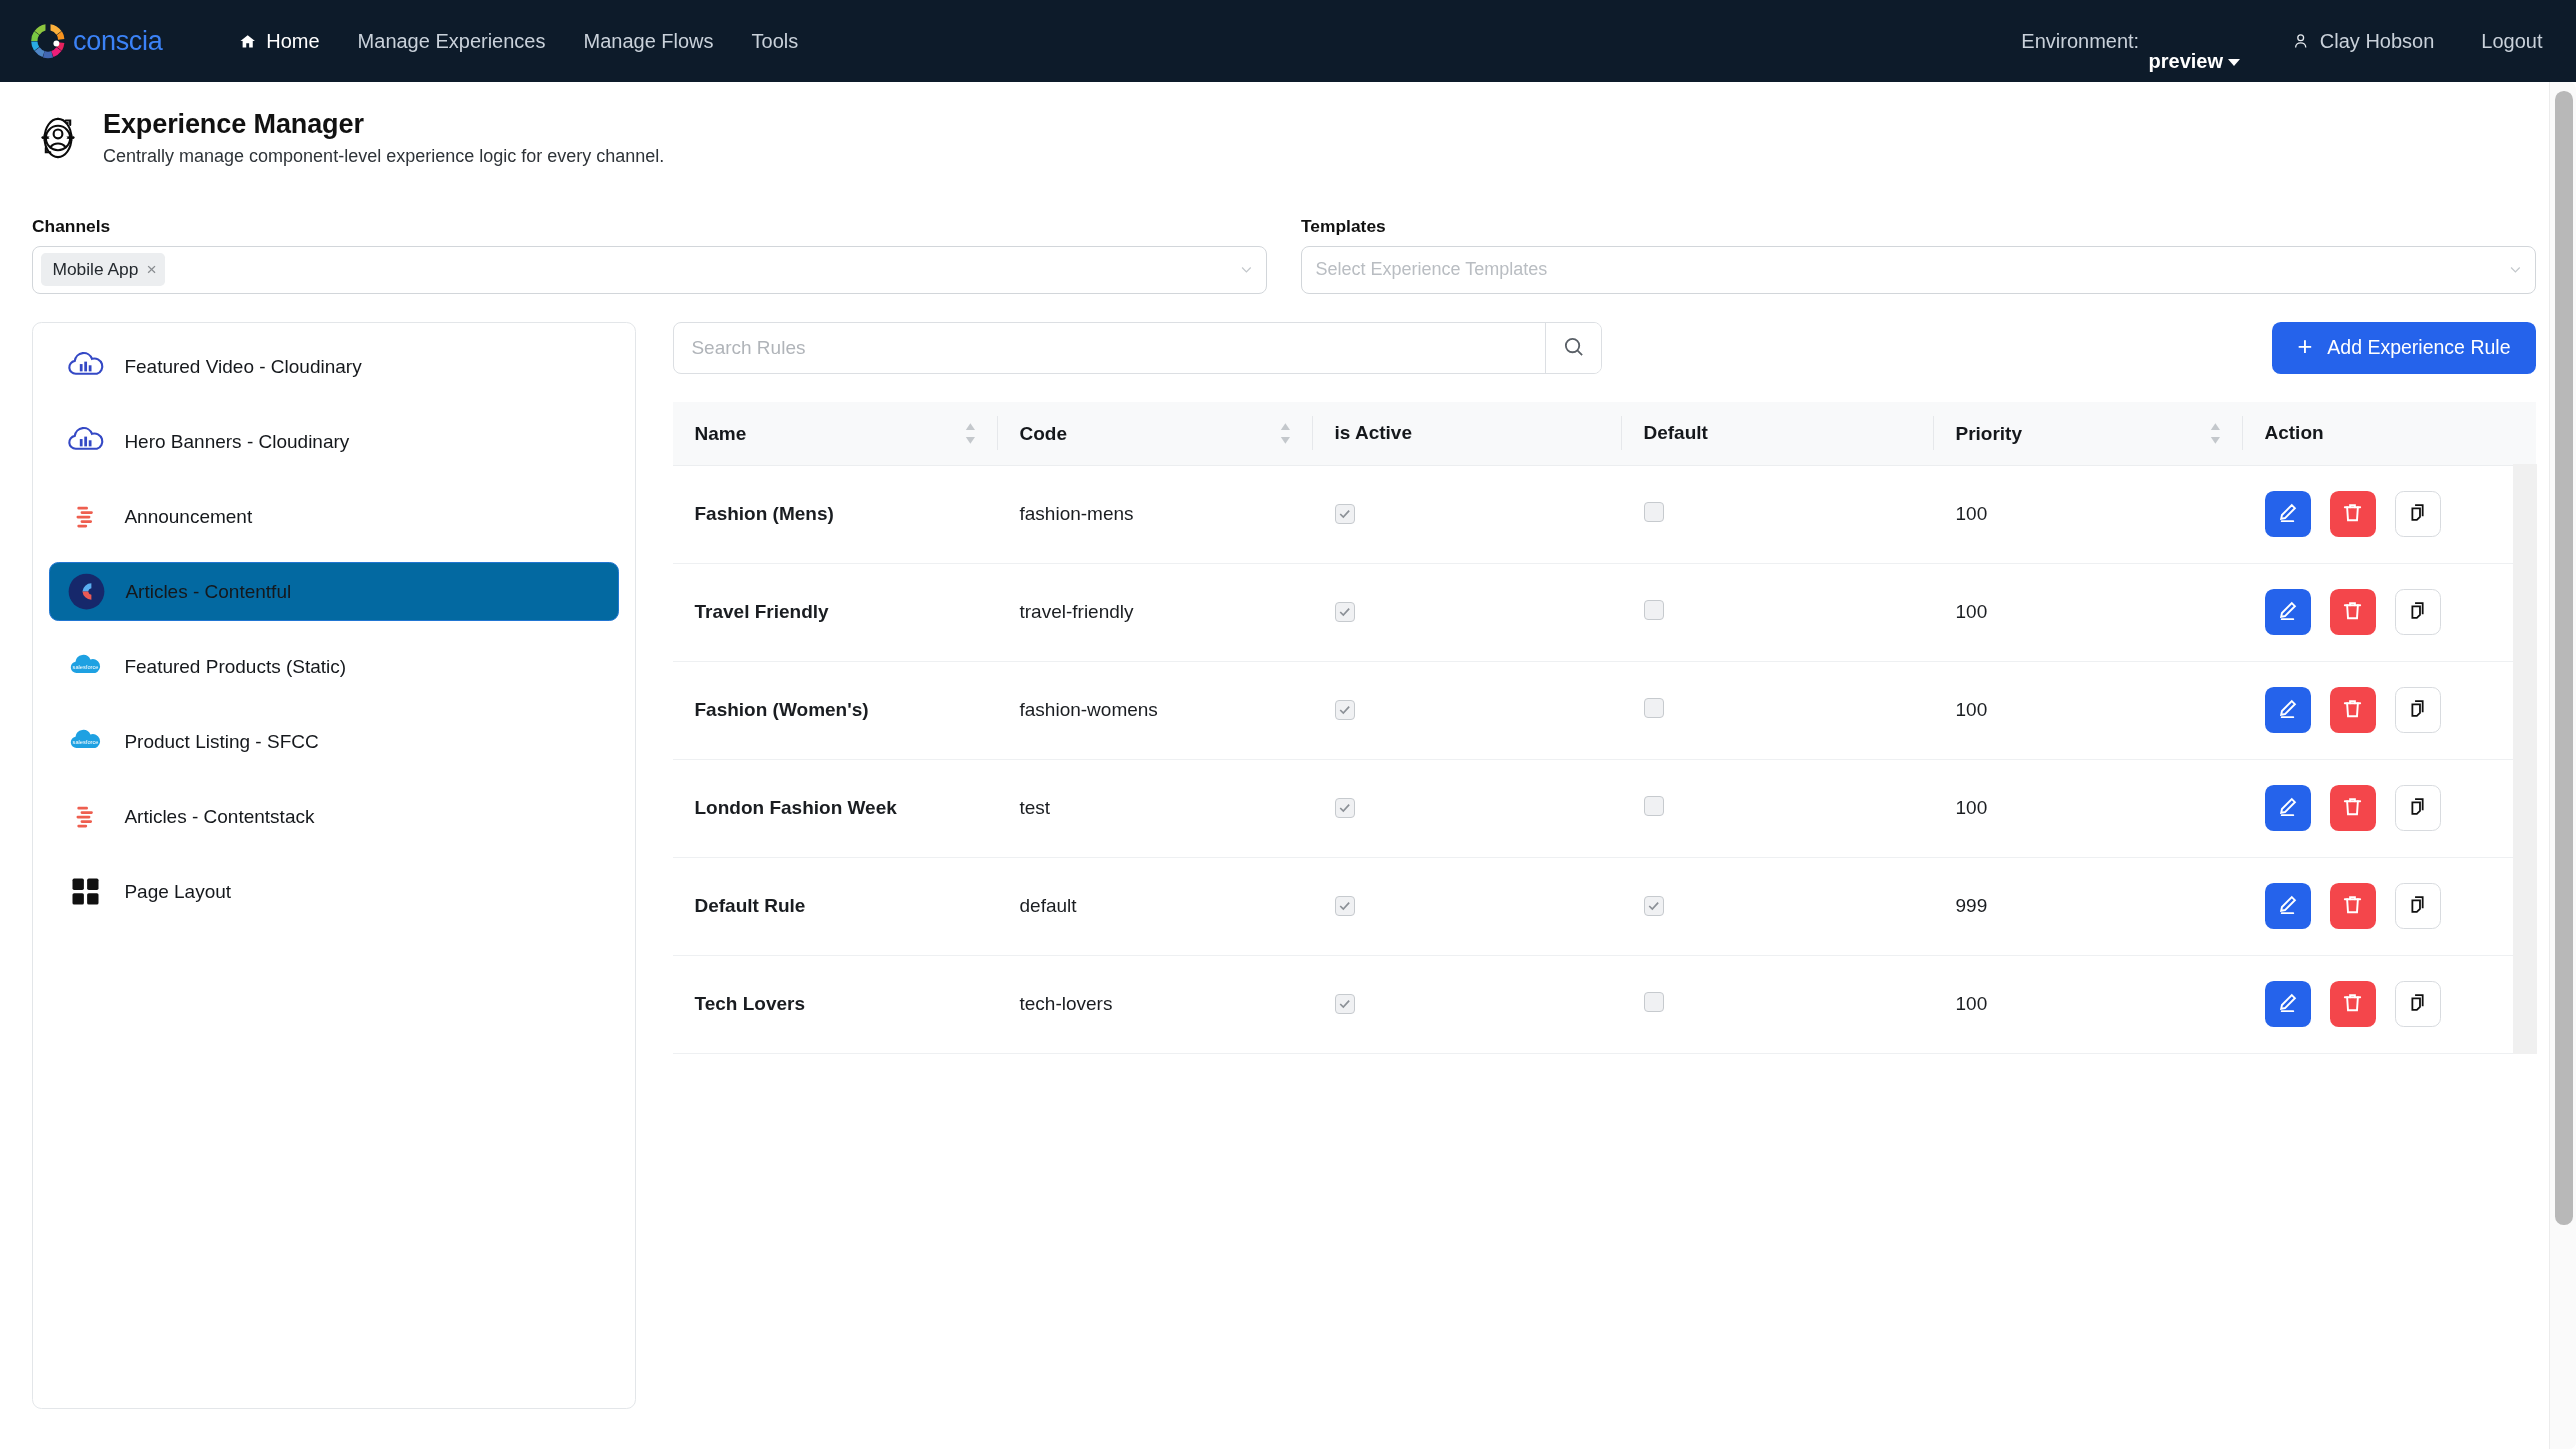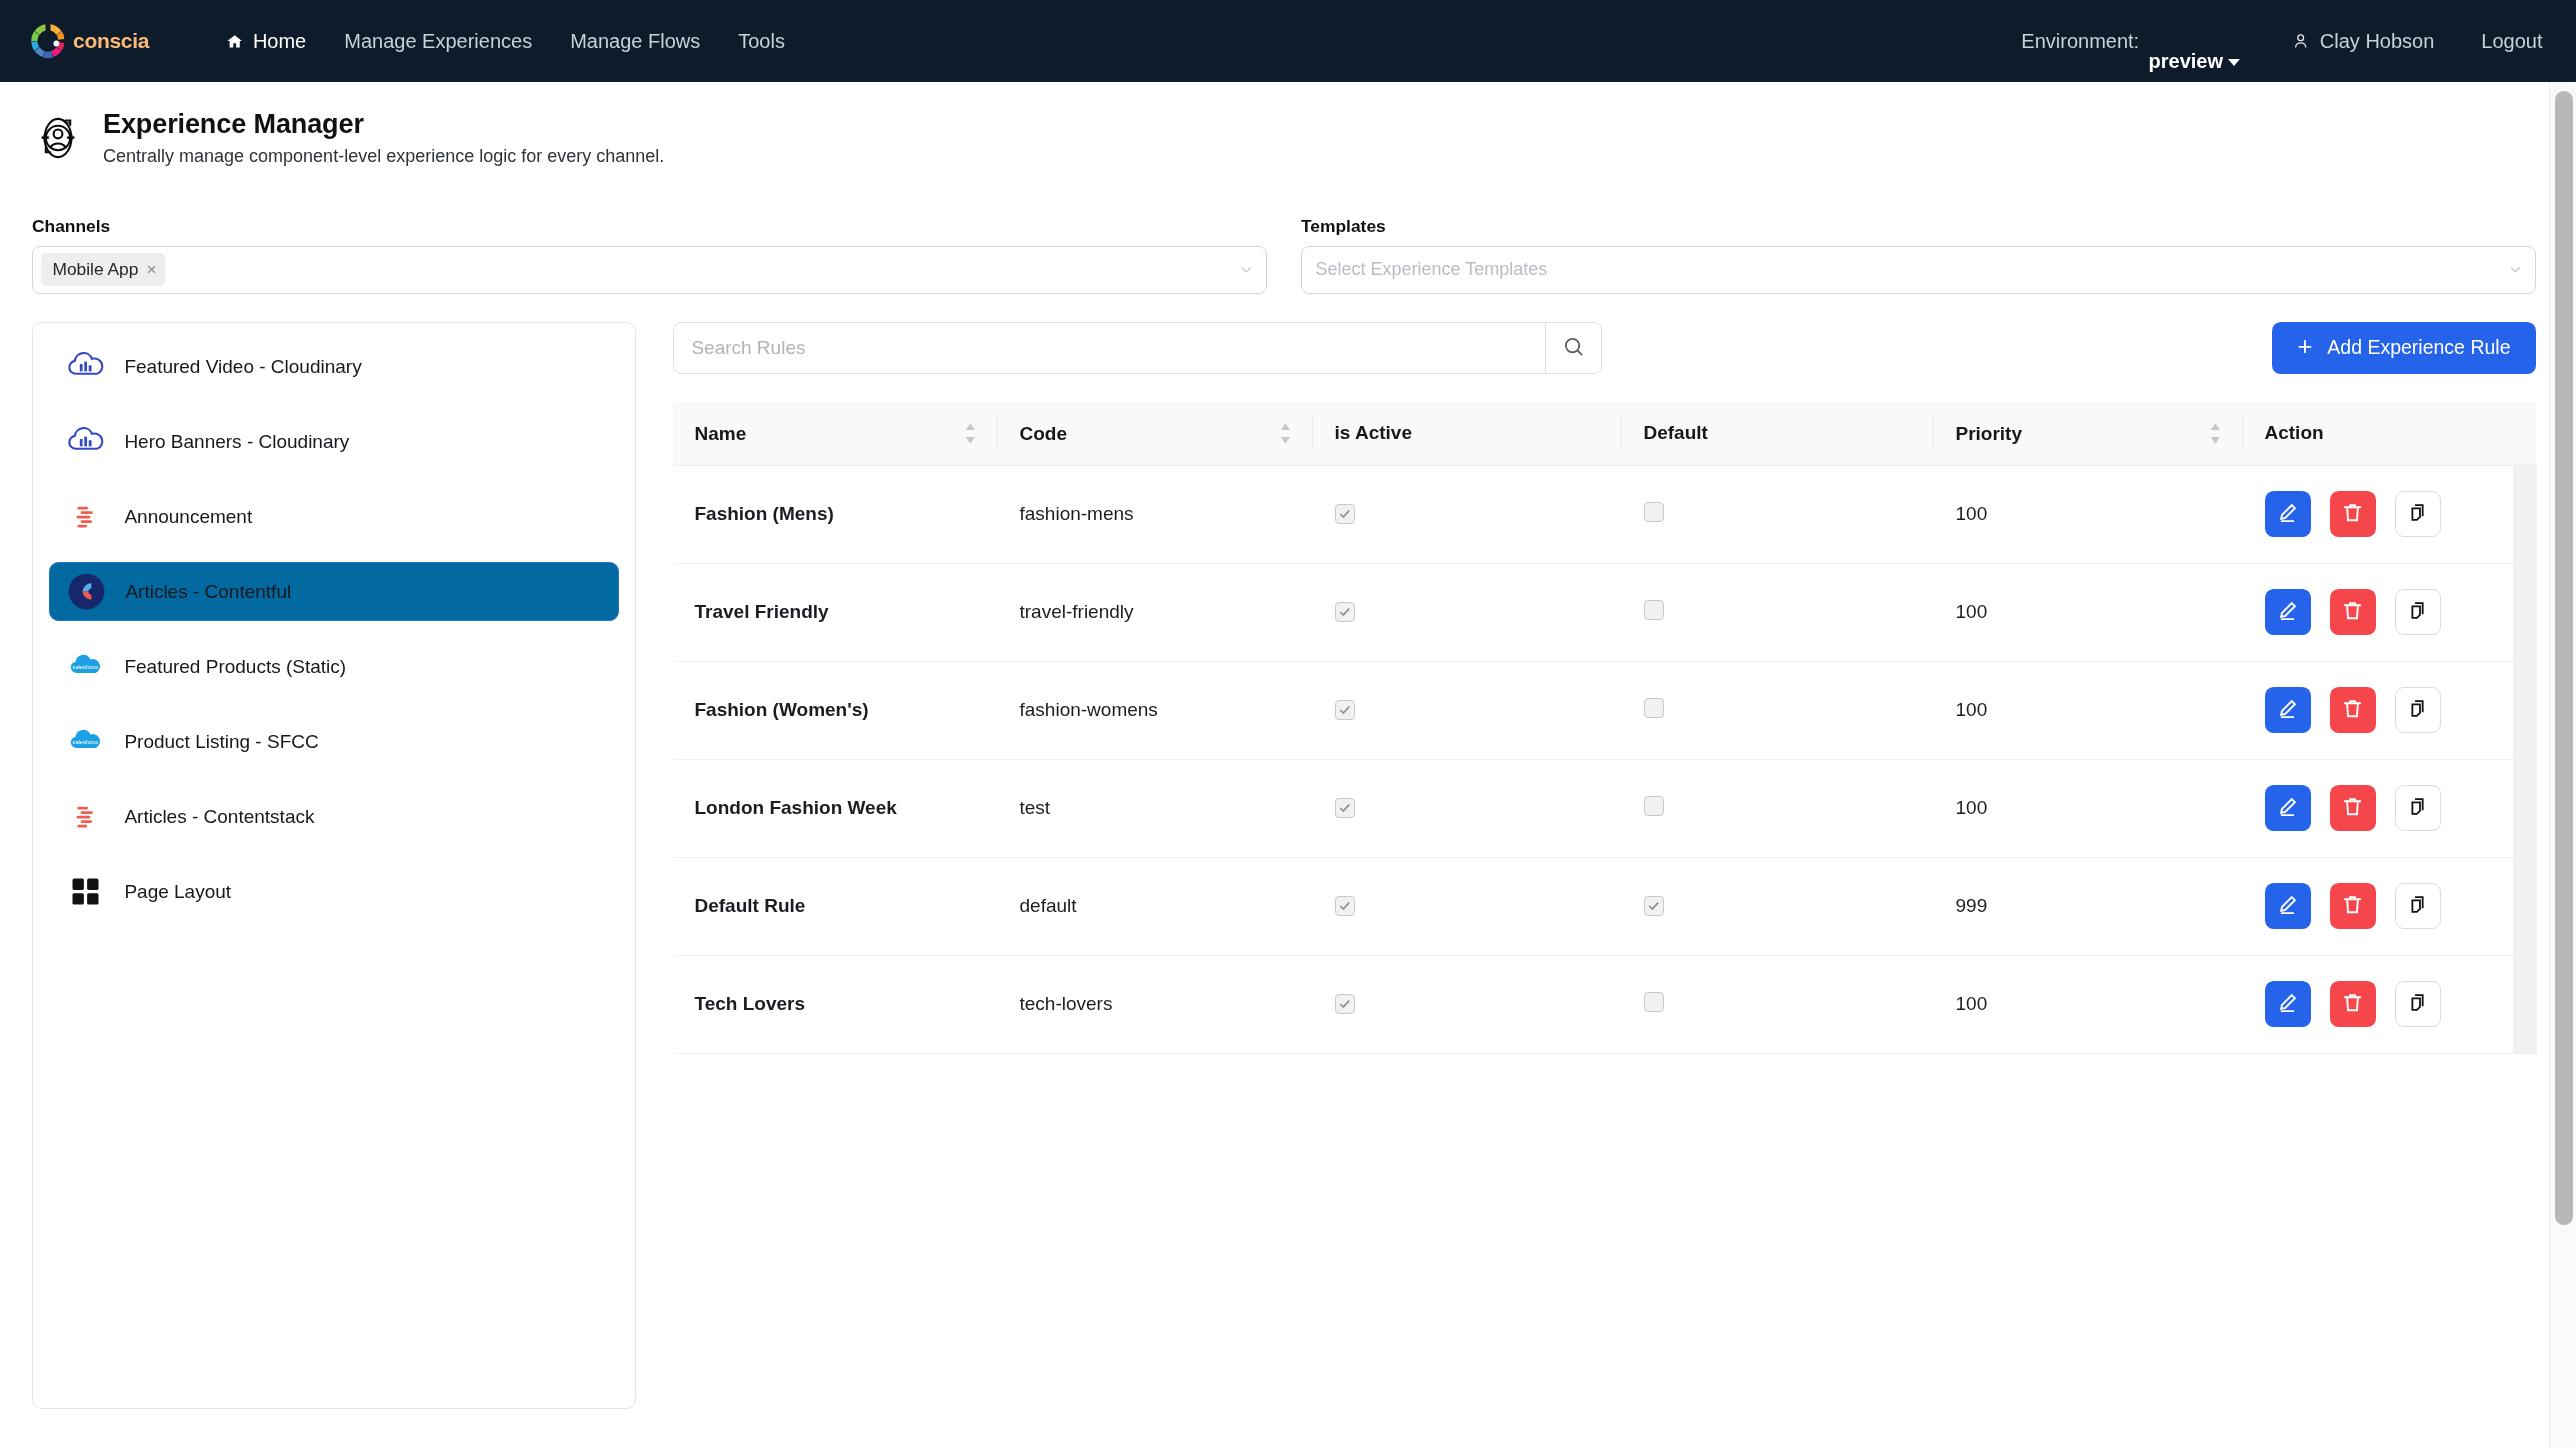--- a/index.html
+++ b/index.html
@@ -15,21 +15,21 @@
     height: 82px;
     background: #0d1b2a;
     display: flex;
     align-items: center;
     padding: 0 29.5px 0 27px;
     position: relative;
   }
   .brand { display: flex; align-items: center; gap: 4px; margin-right: 58px; }
   .brand-logo { width: 42px; height: 42px; position: relative; flex: none; }
   .brand-name {
-    color: #fdba74; font-size: 21px; letter-spacing: -0.3px; font-weight: 700;
+    color: #3b82f6; font-size: 27px; letter-spacing: -0.3px; font-weight: 400;
   }
   .nav-links { display: flex; align-items: center; gap: 0; }
   .nav-link {
     color: #c9d1da; font-size: 20px; padding: 6.7px 19px; cursor: pointer;
     display: flex; align-items: center; gap: 9.4px; white-space: nowrap;
   }
   .nav-link.active { color: #ffffff; }
   .home-icon { width: 17.4px; height: 17.4px; display: block; }
 
   .nav-right {

